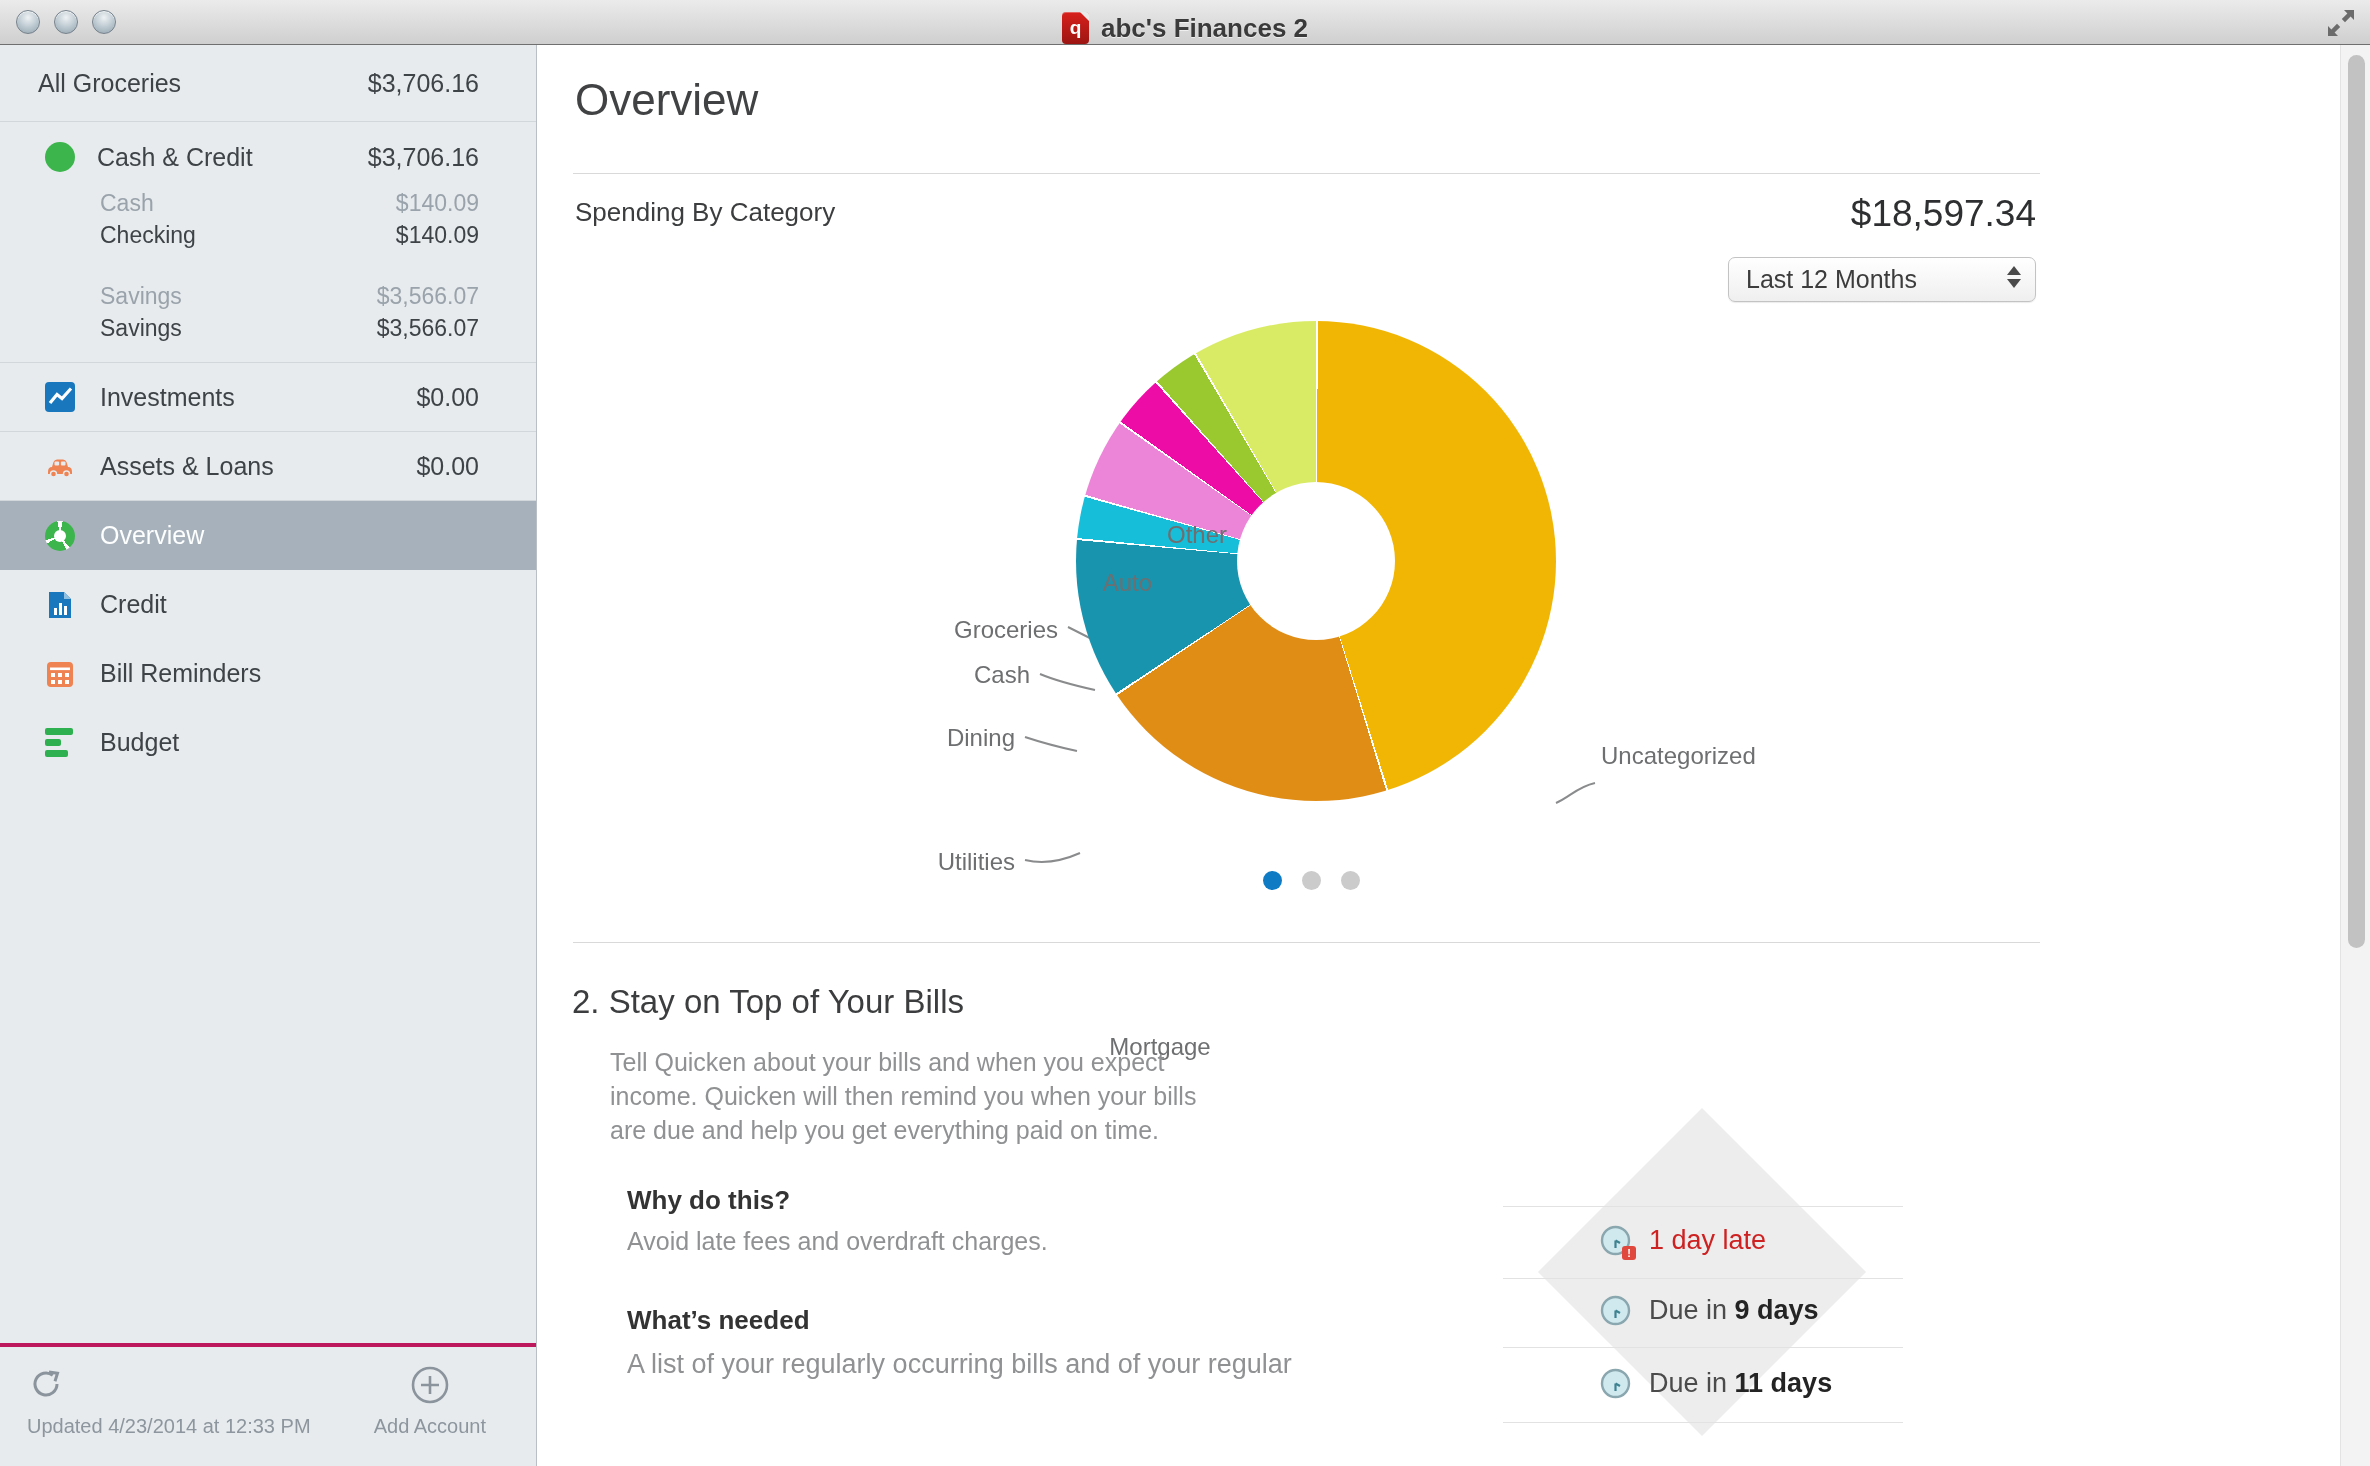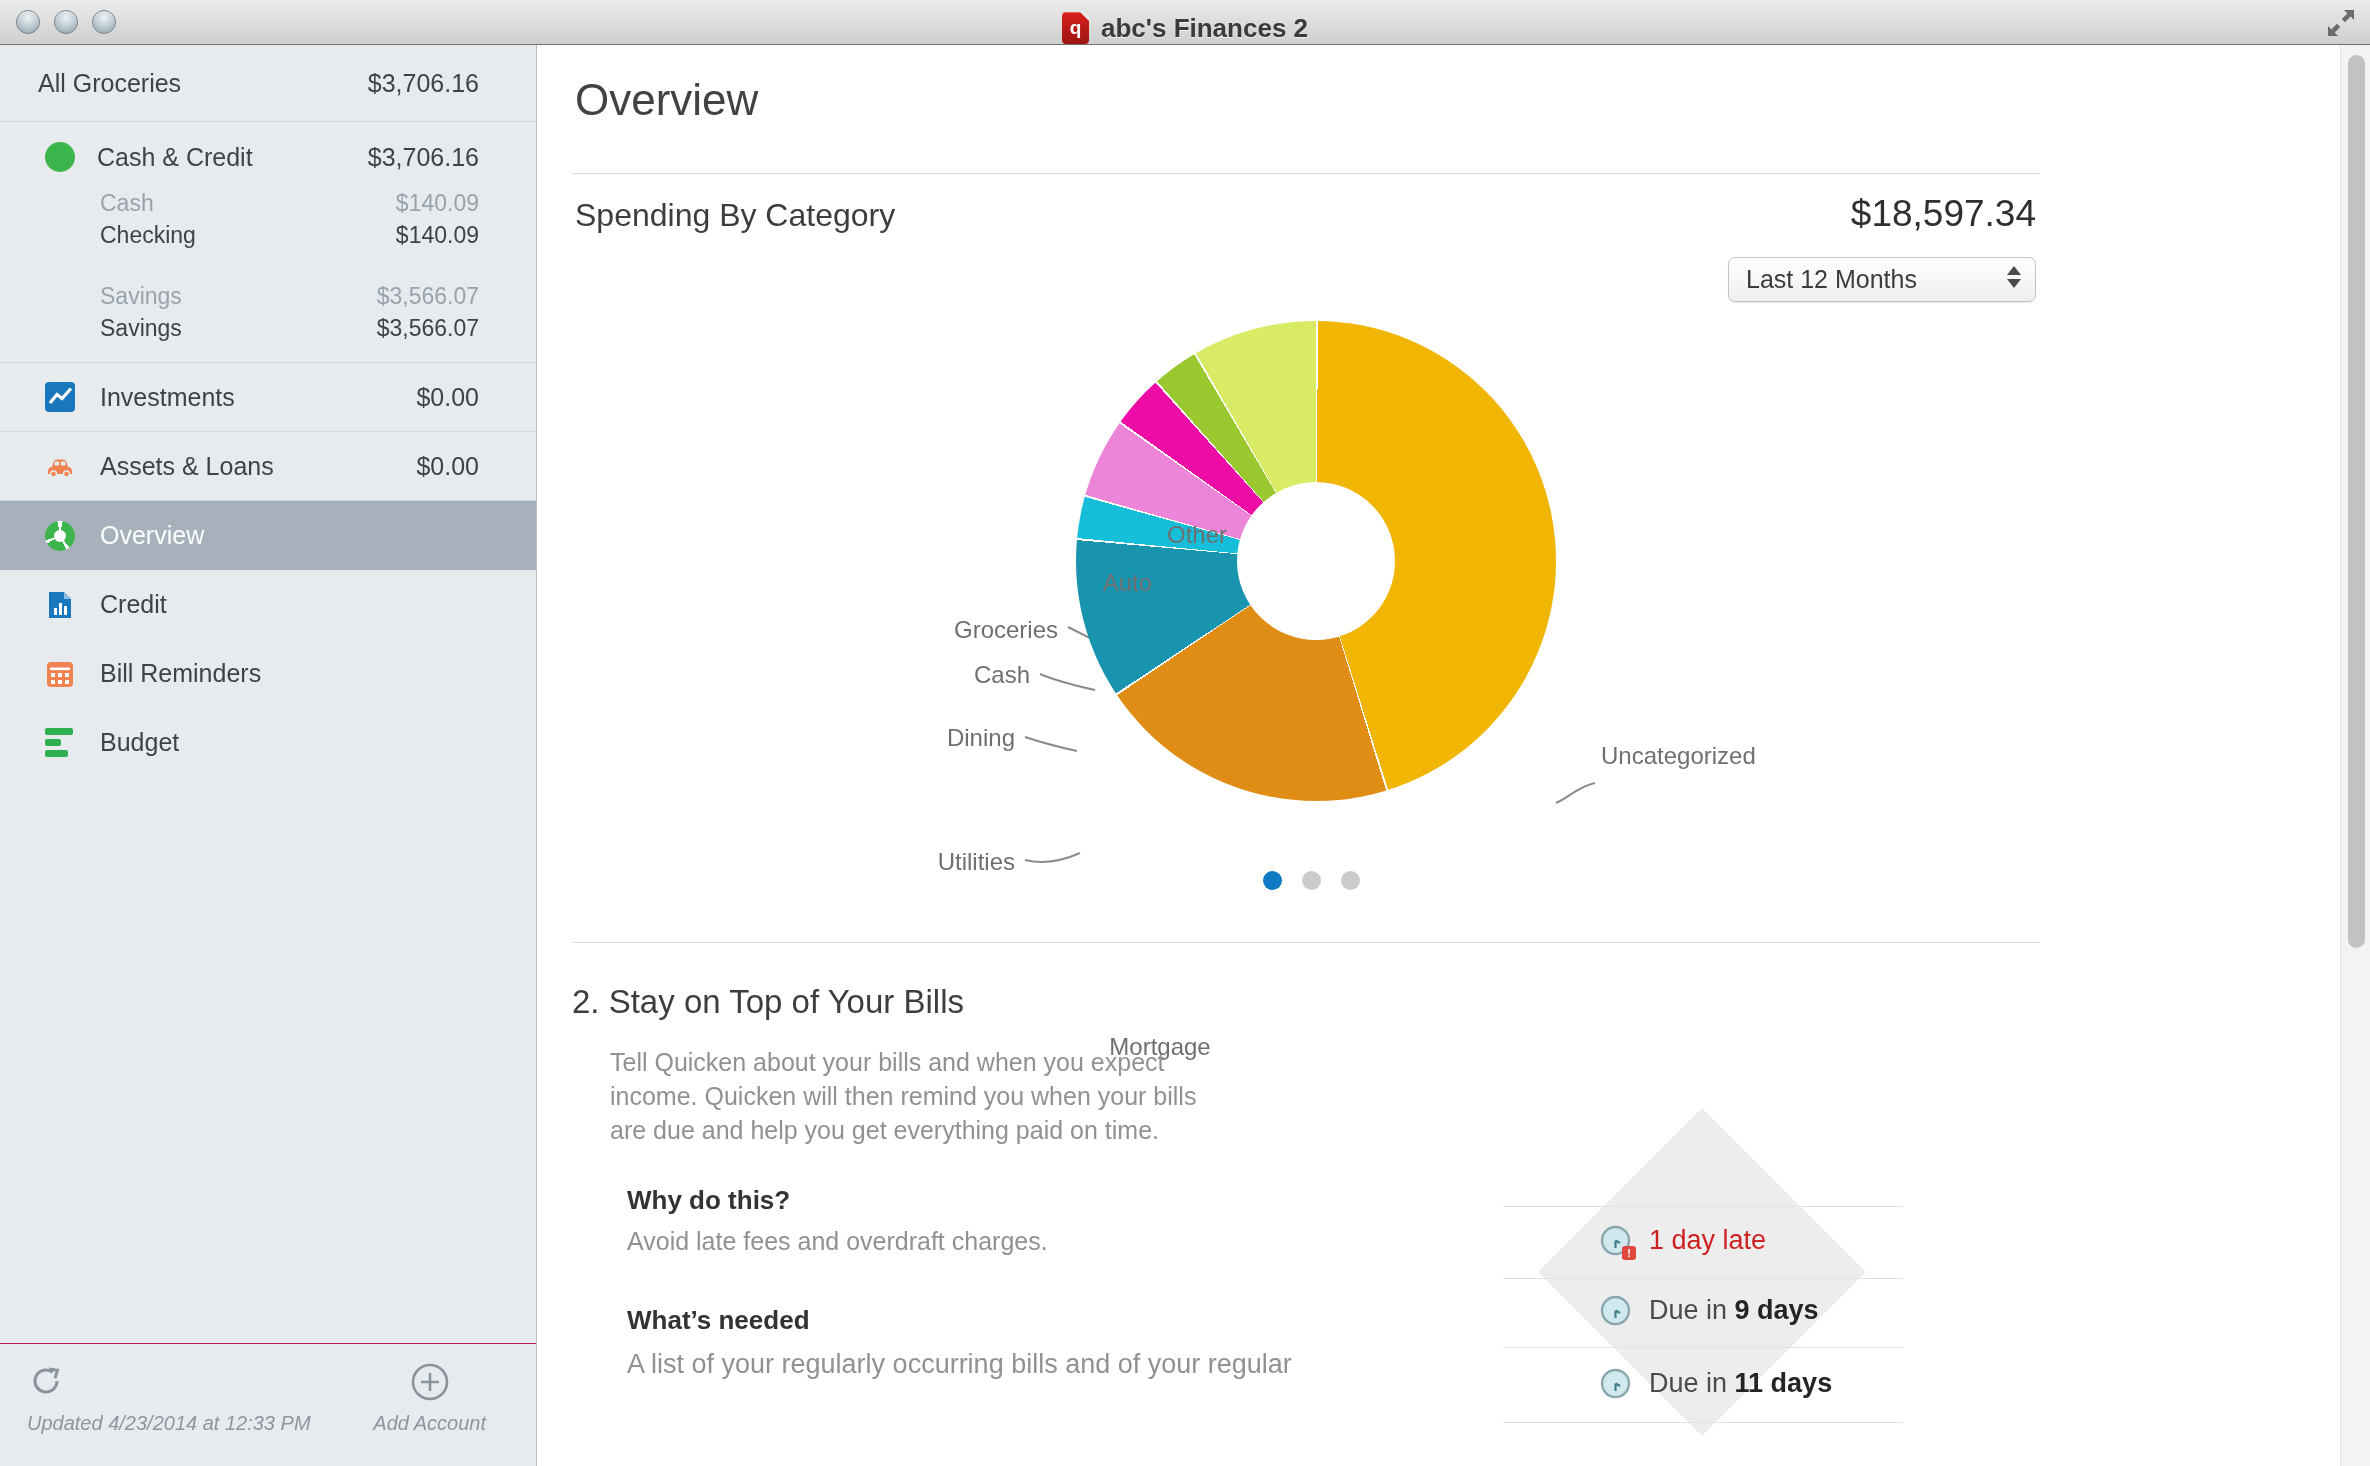--- a/index.html
+++ b/index.html
@@ -55,33 +55,33 @@
   .icon30{ width:30px; height:30px; flex:0 0 30px; position:relative; }
   .dollar-circle{ background:#3cb54c; border-radius:50%; color:#fff; font-size:20px; font-weight:bold;
                   text-align:center; line-height:30px; }
   .donut-mini{ border-radius:50%;
     background:conic-gradient(#fff 0 10deg,#3cb54c 10deg 140deg,#fff 140deg 156deg,#3cb54c 156deg 240deg,#fff 240deg 254deg,#3cb54c 254deg 350deg,#fff 350deg 360deg);}
   .donut-mini::after{ content:""; position:absolute; left:9px; top:9px; width:12px; height:12px; border-radius:50%; background:#fff; }
   .budget-bars span{ display:block; height:7px; background:#2eb050; border-radius:2px; margin-bottom:4px; }
   .budget-bars span:nth-child(1){ width:28px; }
   .budget-bars span:nth-child(2){ width:16px; }
   .budget-bars span:nth-child(3){ width:23px; }
-  .sfooter{ position:absolute; left:0; bottom:0; width:100%; height:123px; border-top:1px solid #be185d;
-            display:flex; justify-content:space-between; padding:18px 50px 0 27px;font-style:italic; }
+  .sfooter{ position:absolute; left:0; bottom:0; width:100%; height:123px; border-top:4px solid #be185d;
+            display:flex; justify-content:space-between; padding:18px 50px 0 27px; }
   .fcol{ display:flex; flex-direction:column; align-items:center; color:#8d969e; font-size:20px; }
   .fcol.left{ align-items:flex-start; }
   .fcol .ficon{ height:40px; margin-bottom:10px; }
   .fcol svg{ stroke:#8b949c; fill:none; }
 
   
   .main{ position:absolute; left:537px; top:45px; width:1833px; height:1421px; background:#fff; }
   .abs{ position:absolute; }
   .h1{ left:38px; top:30px; font-size:44px; color:#414243; }
   .hr1{ left:36px; top:128px; width:1467px; height:1px; background:#d9d9d9; }
-  .sec-head{ left:38px; top:152px; font-size:32px; color:#3c3d3e; }
+  .sec-head{ left:38px; top:152px; font-size:26px; color:#3c3d3e; }
   .total{ top:148px; width:1463px; left:36px; text-align:right; font-size:37px; color:#2e2f30; }
   .period{ left:1191px; top:212px; width:308px; height:45px; border:1px solid #c3c3c3; border-radius:7px;
            background:linear-gradient(#ffffff,#efefef); box-shadow:0 1px 1px rgba(0,0,0,.08);
            display:flex; align-items:center; font-size:25px; color:#3c3c3c; padding:0 44px 0 17px; }
   .updown{ position:absolute; right:14px; top:8px; }
   .updown i{ display:block; width:0; height:0; border-left:7px solid transparent; border-right:7px solid transparent; }
   .updown i.up{ border-bottom:9px solid #4a4a4a; margin-bottom:4px; }
   .updown i.dn{ border-top:9px solid #4a4a4a; }
 
   .chart-zone{ left:0; top:230px; width:1833px; height:640px; }

